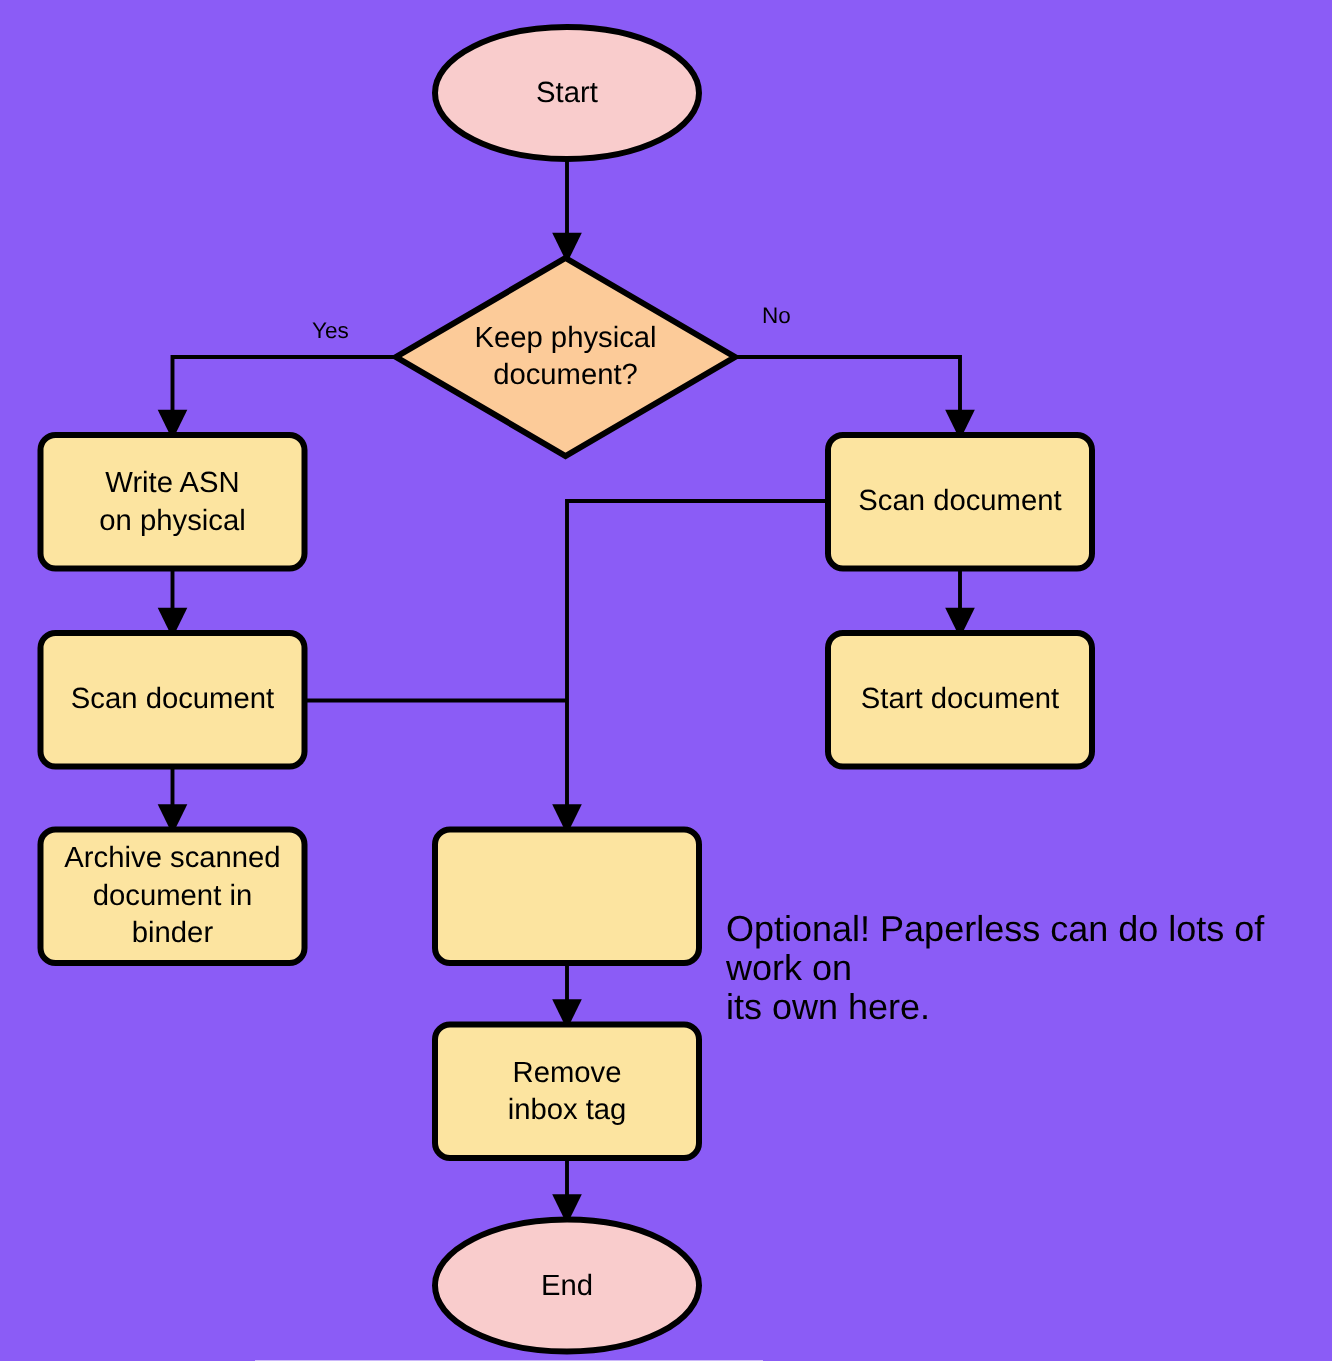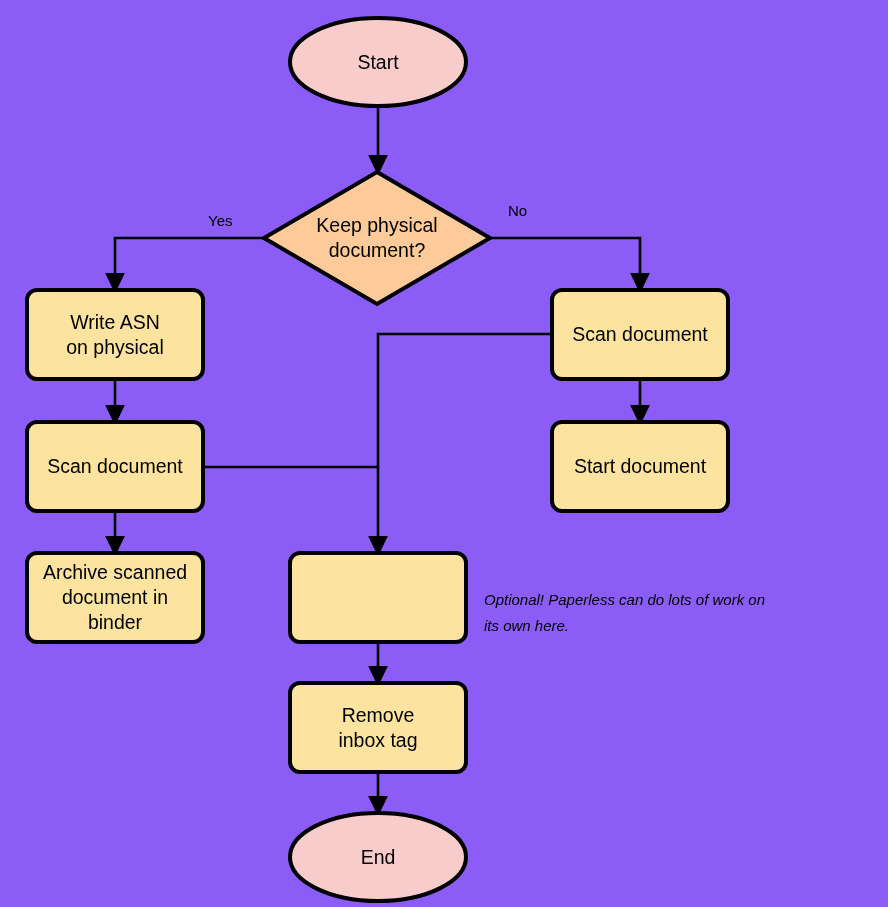--- a/index.html
+++ b/index.html
@@ -44,24 +44,24 @@
     color: #000000;
     font-family: "Liberation Sans", sans-serif;
     font-size: 15px;
     line-height: 22px;
     white-space: nowrap;
   }
   .annotation {
     position: absolute;
     color: #000000;
     font-family: "Liberation Sans", sans-serif;
-    font-style: italic;
-    font-size: 15px;
+    font-size: 24px;
     line-height: 26px;
     white-space: pre-line;
+    margin-top: 20px;
   }
 </style>
 </head>
 <body>
 
 <div id="canvas">
 
   <svg id="flow-svg" viewBox="0 0 888 907" xmlns="http://www.w3.org/2000/svg">
     <defs>
       <marker id="arrowhead" markerWidth="9" markerHeight="9" refX="4.2" refY="4.2" orient="auto" markerUnits="strokeWidth">

